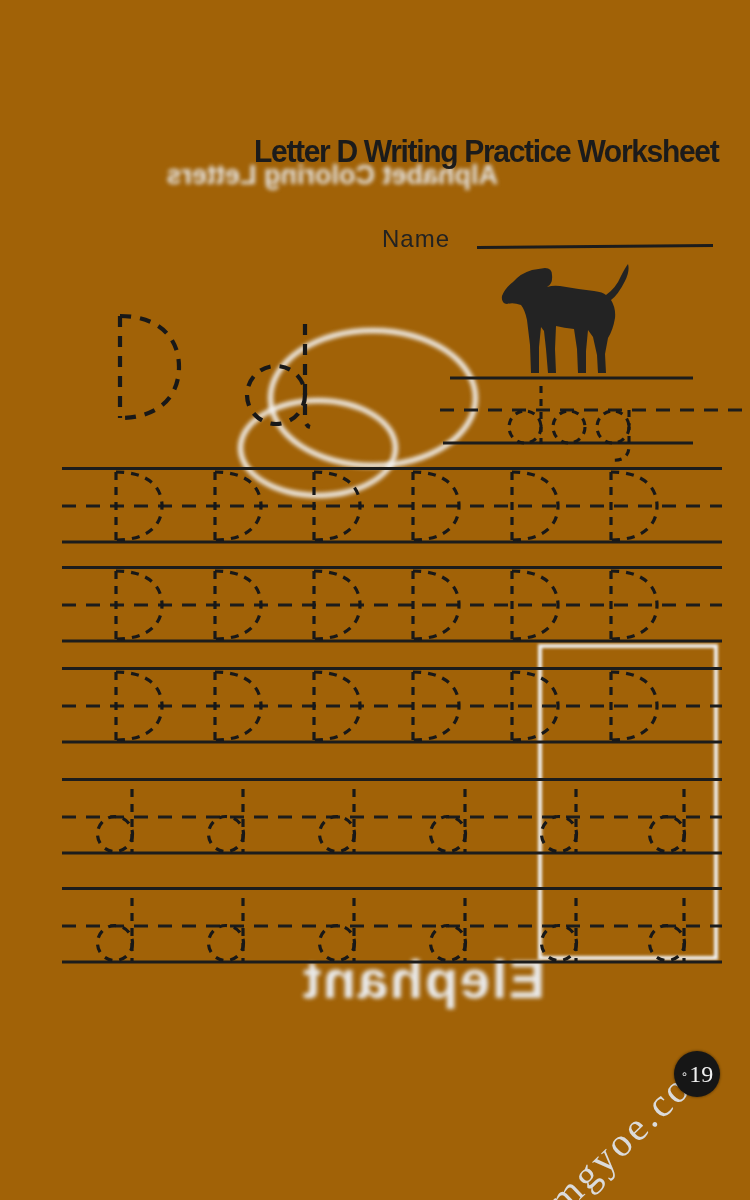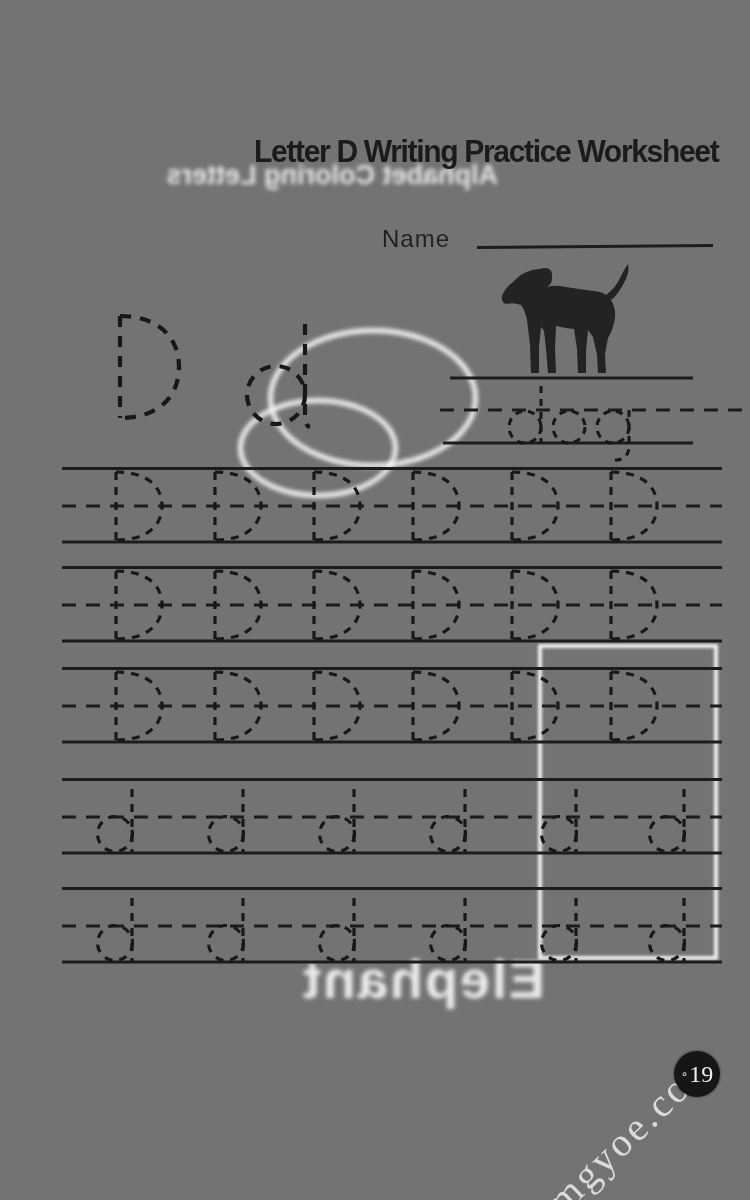--- a/index.html
+++ b/index.html
@@ -1,20 +1,20 @@
 <!DOCTYPE html>
 <html><head>
 <meta charset="utf-8">
 <style>
   html,body{margin:0;padding:0;background:#888;}
   .page{
     position:relative;
     width:750px;height:1200px;
     margin:0 auto;
-    background:#737373;
+    background:#a16207;
     overflow:hidden;
     font-family:"Liberation Sans", sans-serif;
     color:#1d1d1d;
   }
   .abs{position:absolute;}
   
   .title{
     left:254px;top:134px;
     font-size:31px;font-weight:bold;letter-spacing:-1.4px;
     transform:scaleX(0.97);transform-origin:left top;

